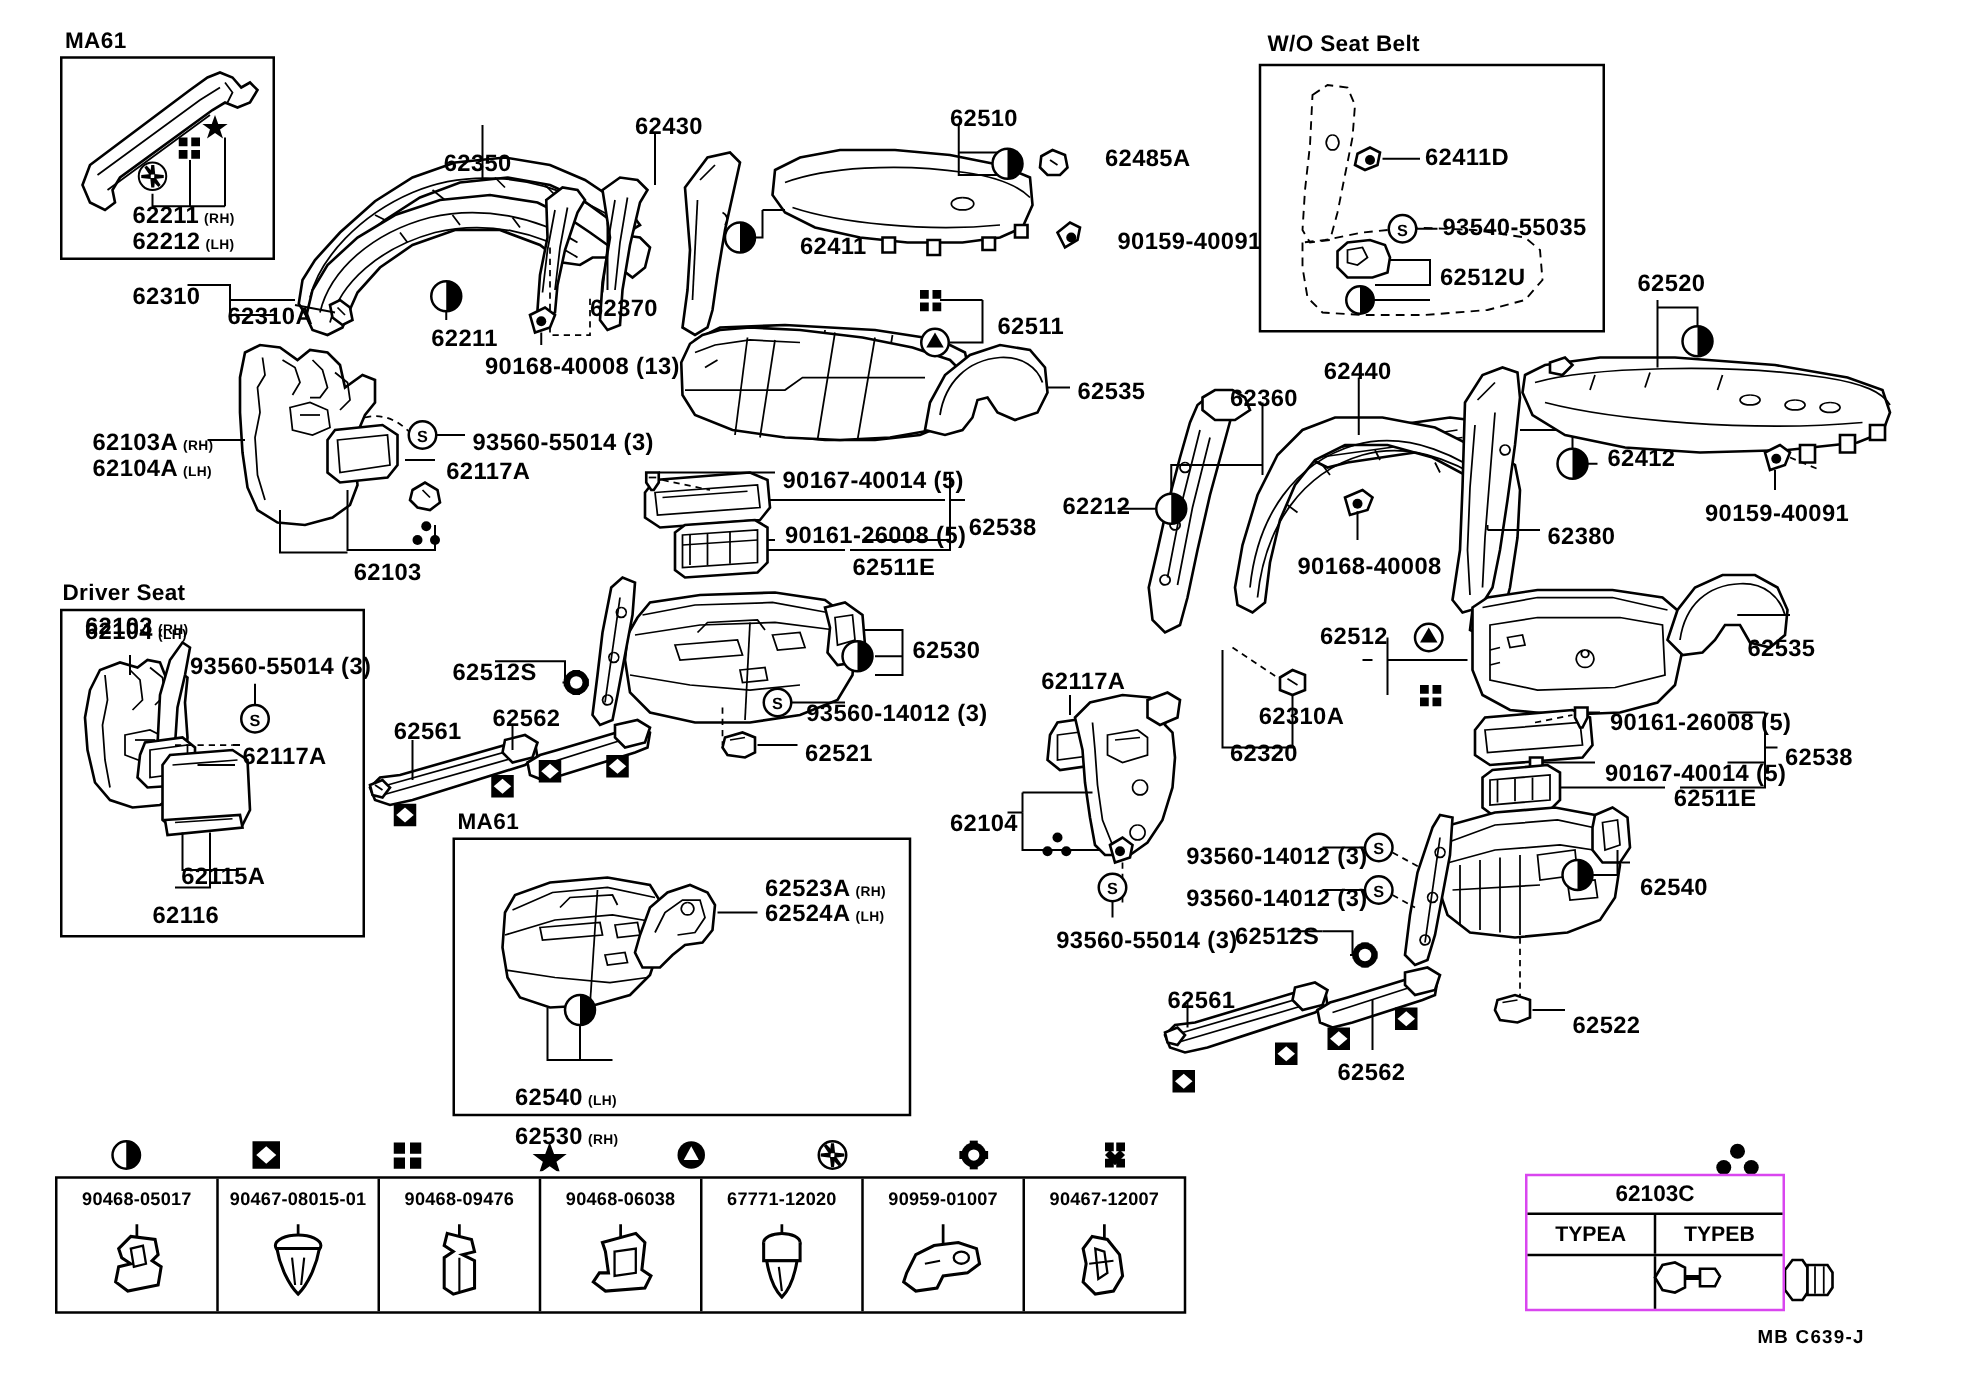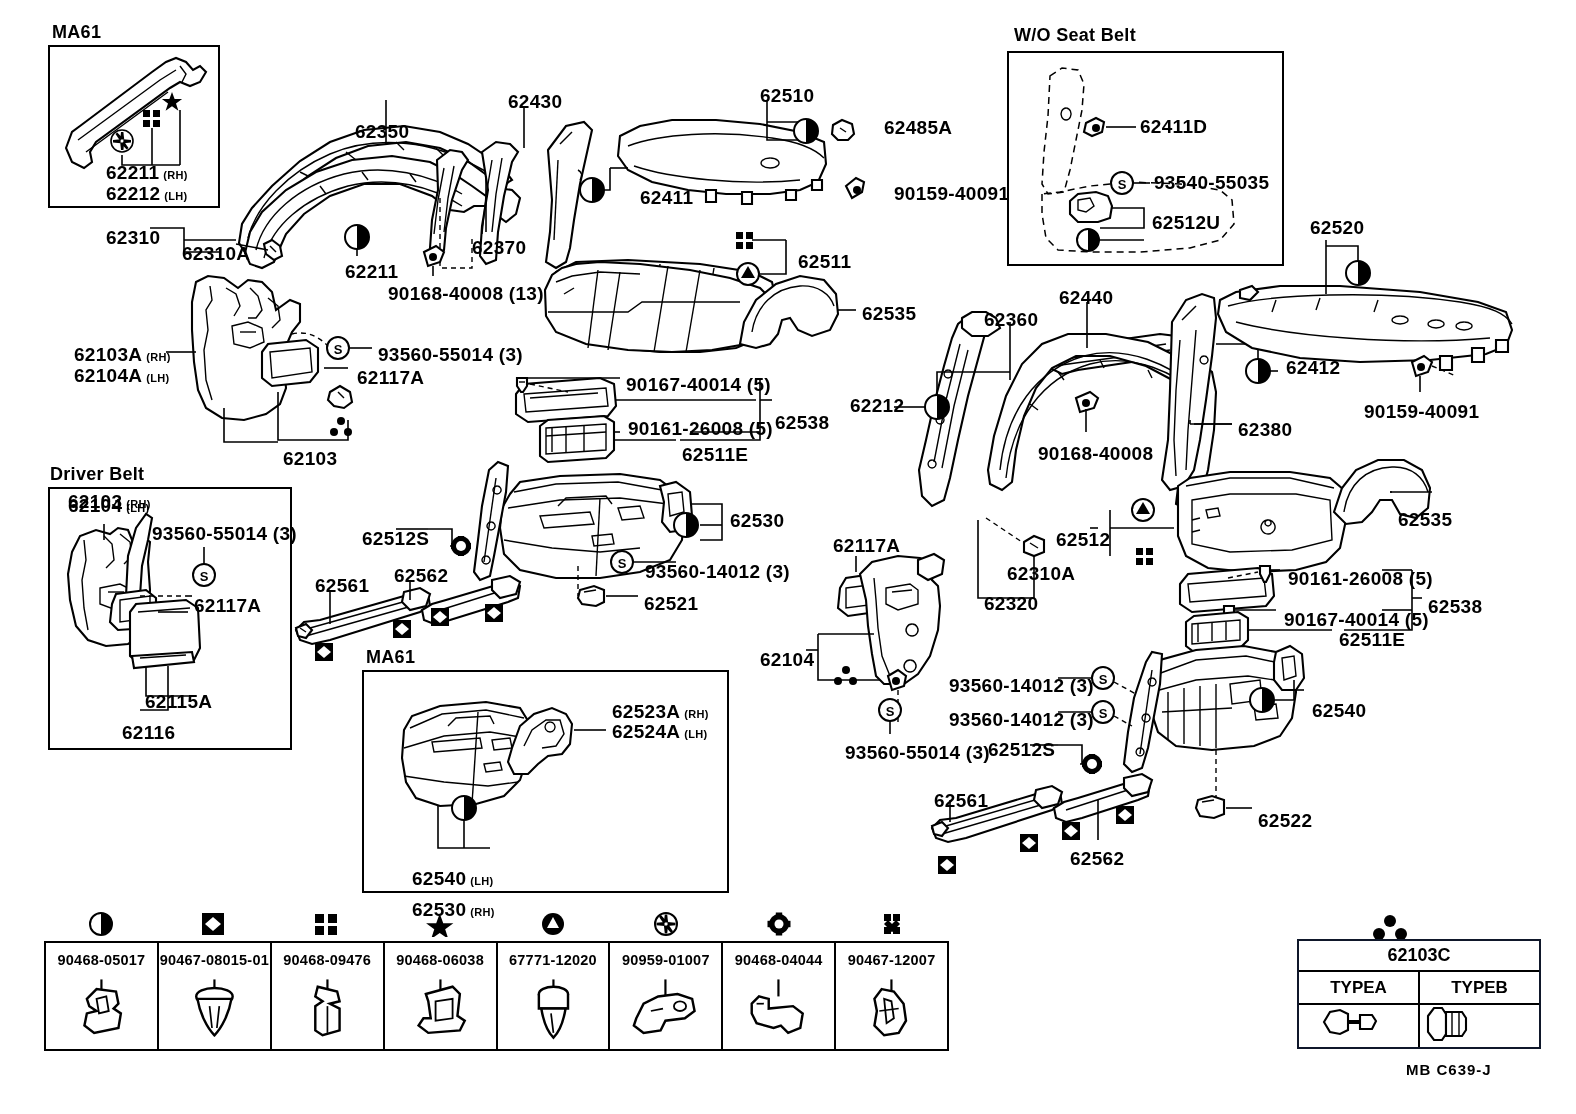--- a/index.html
+++ b/index.html
@@ -78,23 +78,23 @@
     position: absolute; top: 34px; left: 0; right: 0; bottom: 4px;
   }
   .legend-sym {
     position: absolute;
     width: 34px; height: 26px;
   }
 
   
   #type-table {
     position: absolute;
-    left: 1297px; top: 939px;
-    width: 244px; height: 110px;
-    border: 2px solid #0f172a;
+    left: 1220px; top: 939px;
+    width: 208px; height: 110px;
+    border: 2px solid #d946ef;
     box-sizing: border-box;
   }
   #type-table .trow { display: flex; box-sizing: border-box; }
   #type-table .r1 { height: 31px; border-bottom: 2px solid #000; }
   #type-table .r2 { height: 33px; border-bottom: 2px solid #000; }
   #type-table .r3 { height: 42px; }
   #type-table .tc {
     flex: 1 1 0;
     display: flex; align-items: center; justify-content: center;
     box-sizing: border-box;
@@ -623,21 +623,21 @@
     <path class="ln" d="M166 352 L196 352"></path>
 
     <path class="ln" d="M1190 424 L1190 420"></path>
     <path class="ln" d="M1194 424 L1232 424"></path>
 
     <path class="ln" d="M1390 492 L1392 492"></path>
   </svg>
 
   <div class="lbl hdr" style="left:52px; top:23px;">MA61</div>
   <div class="lbl hdr" style="left:1014px; top:26px;">W/O Seat Belt</div>
-  <div class="lbl hdr" style="left:50px; top:465px;">Driver Belt</div>
+  <div class="lbl hdr" style="left:50px; top:465px;">Driver Seat</div>
   <div class="lbl hdr" style="left:366px; top:648px;">MA61</div>
 
   <div class="lbl" style="left:106px; top:163px;">
     <span>62211</span><span class="suf" style="margin-left:4px;">(RH)</span>
   </div>
   <div class="lbl" style="left:106px; top:184px;">
     <span>62212</span><span class="suf" style="margin-left:4px;">(LH)</span>
   </div>
 
   <div class="lbl" style="left:1140px; top:117px;">62411D</div>
@@ -704,21 +704,21 @@
       <div class="lbl" style="left: 775px; top: 413px;">62538</div>
       <div class="lbl" style="left: 628px; top: 419px;">90161-26008 (5)</div>
       <div class="lbl" style="left: 682px; top: 445px;">62511E</div>
       <div class="lbl" style="left: 730px; top: 511px;">62530</div>
       <div class="lbl" style="left: 362px; top: 529px;">62512S</div>
       <div class="lbl" style="left: 645px; top: 562px;">93560-14012 (3)</div>
       <div class="lbl" style="left: 644px; top: 594px;">62521</div>
       <div class="lbl" style="left: 315px; top: 576px;">62561</div>
       <div class="lbl" style="left: 394px; top: 566px;">62562</div>
       <div class="lbl" style="left: 833px; top: 536px;">62117A</div>
-      <div class="lbl" style="left: 1056px; top: 530px;">62512</div>
+      <div class="lbl" style="left: 1056px; top: 500px;">62512</div>
       <div class="lbl" style="left: 1007px; top: 564px;">62310A</div>
       <div class="lbl" style="left: 984px; top: 594px;">62320</div>
       <div class="lbl" style="left: 1398px; top: 510px;">62535</div>
       <div class="lbl" style="left: 1288px; top: 569px;">90161-26008 (5)</div>
       <div class="lbl" style="left: 1428px; top: 597px;">62538</div>
       <div class="lbl" style="left: 1284px; top: 610px;">90167-40014 (5)</div>
       <div class="lbl" style="left: 1339px; top: 630px;">62511E</div>
       <div class="lbl" style="left: 760px; top: 650px;">62104</div>
       <div class="lbl" style="left: 949px; top: 676px;">93560-14012 (3)</div>
       <div class="lbl" style="left: 949px; top: 710px;">93560-14012 (3)</div>
@@ -777,28 +777,20 @@
       <div class="cell">
         <div class="code">90959-01007</div>
         <div class="pic"><svg viewBox="0 0 68 56" width="100%" height="100%" preserveAspectRatio="xMidYMid meet">
             <path d="M34 2 L34 16" stroke="#000" stroke-width="1.8" fill="none"></path>
             <path d="M10 34 L16 22 L28 16 L44 14 L56 18 L58 28 L50 34 L34 36 L30 44 L16 46 L8 40 Z" fill="#fff" stroke="#000" stroke-width="2"></path>
             <ellipse cx="46" cy="24" rx="5" ry="4" fill="#fff" stroke="#000" stroke-width="1.5"></ellipse>
             <path d="M22 28 L32 26" stroke="#000" stroke-width="1.4" fill="none"></path>
           </svg></div>
       </div>
       <div class="cell">
-        <div class="code">90468-04044</div>
-        <div class="pic"><svg viewBox="0 0 68 56" width="100%" height="100%" preserveAspectRatio="xMidYMid meet">
-            <path d="M34 2 L34 16" stroke="#000" stroke-width="1.8" fill="none"></path>
-            <path d="M12 22 L18 16 L26 18 L26 26 L46 24 L54 30 L52 42 L42 46 L36 40 L30 42 L16 38 L12 30 Z" fill="#fff" stroke="#000" stroke-width="2"></path>
-            <path d="M16 22 L22 22" stroke="#000" stroke-width="1.4" fill="none"></path>
-          </svg></div>
-      </div>
-      <div class="cell">
         <div class="code">90467-12007</div>
         <div class="pic"><svg viewBox="0 0 68 56" width="100%" height="100%" preserveAspectRatio="xMidYMid meet">
             <path d="M34 2 L34 16" stroke="#000" stroke-width="1.8" fill="none"></path>
             <path d="M26 10 L36 12 L44 22 L46 36 L40 46 L28 48 L20 40 L22 28 L20 18 Z" fill="#fff" stroke="#000" stroke-width="2"></path>
             <path d="M28 18 L34 20 L36 34 L30 38 Z" fill="#fff" stroke="#000" stroke-width="1.5"></path>
             <path d="M24 28 L40 26" stroke="#000" stroke-width="1.3" fill="none"></path>
           </svg></div>
       </div>
     </div>
 

